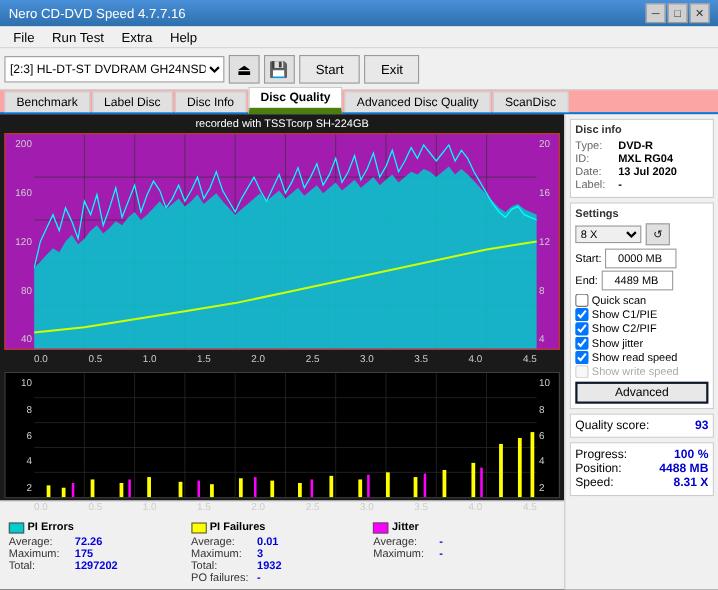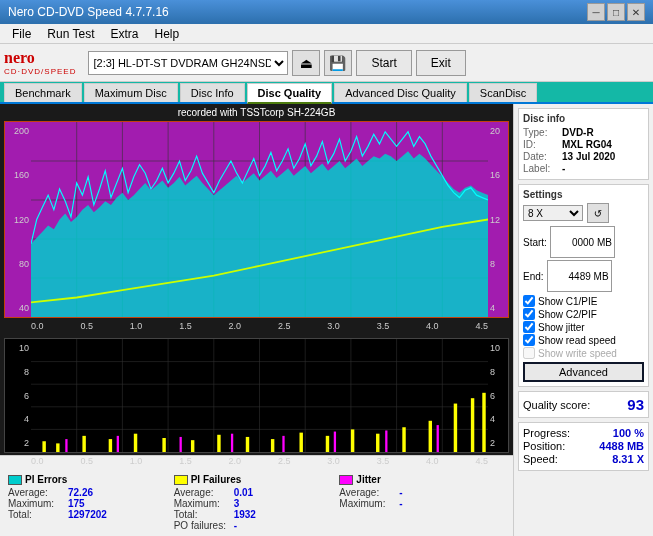--- a/index.html
+++ b/index.html
@@ -18,42 +18,42 @@
     .toolbar { background: #f0f0f0; height: 38px; display: flex; align-items: center; padding: 2px 4px; border-bottom: 1px solid #ccc; gap: 4px; }
     .logo-area { display: flex; flex-direction: column; margin-right: 8px; }
     .logo-nero { font-size: 16px; font-weight: bold; color: #c00; font-family: serif; }
     .logo-sub { font-size: 8px; color: #c00; letter-spacing: 1px; }
     .drive-select { width: 200px; height: 24px; font-size: 11px; border: 1px solid #999; background: white; }
     .toolbar-icon-btn { width: 28px; height: 26px; background: #e0e0e0; border: 1px solid #999; display: flex; align-items: center; justify-content: center; cursor: pointer; font-size: 14px; }
     .start-btn { background: #e8e8e8; border: 1px solid #999; padding: 2px 14px; height: 26px; font-size: 12px; cursor: pointer; }
     .exit-btn { background: #e8e8e8; border: 1px solid #999; padding: 2px 14px; height: 26px; font-size: 12px; cursor: pointer; }
     
     
-    .tabs { background: #14b8a6; height: 22px; display: flex; align-items: flex-end; padding: 0 4px; border-bottom: 2px solid #0078d7; }
+    .tabs { background: #fca5a5; height: 22px; display: flex; align-items: flex-end; padding: 0 4px; border-bottom: 2px solid #0078d7; }
     .tab { padding: 3px 10px; border: 1px solid #ccc; border-bottom: none; background: #e0e0e0; cursor: pointer; font-size: 11px; margin-right: 2px; }
-    .tab.active { background: white; border-bottom: 2px solid #4d7c0f; margin-bottom: -2px; font-weight: bold; }
+    .tab.active { background: white; border-bottom: 6px solid #4d7c0f; margin-bottom: -2px; font-weight: bold; }
     
     
     .main-content { display: flex; height: calc(536px - 24px - 20px - 38px - 22px); }
     
     
     .right-panel { width: 140px; background: #f0f0f0; border-left: 1px solid #ccc; padding: 4px; display: flex; flex-direction: column; gap: 4px; overflow: hidden; }
     .panel-section { border: 1px solid #ccc; padding: 4px; background: white; }
     .panel-title { font-weight: bold; font-size: 10px; margin-bottom: 3px; color: #333; }
     .info-row { display: flex; gap: 4px; font-size: 10px; margin-bottom: 1px; }
     .info-label { color: #666; min-width: 35px; }
     .info-value { color: #000; font-weight: bold; }
     .settings-row { display: flex; align-items: center; gap: 4px; margin-bottom: 3px; }
     .speed-select { width: 60px; height: 16px; font-size: 10px; border: 1px solid #999; }
-    .mb-input { width: 65px; height: 32px; font-size: 10px; border: 1px solid #999; text-align: right; padding-right: 2px; background: white; }
+    .mb-input { width: 65px; height: 18px; font-size: 10px; border: 1px solid #999; text-align: right; padding-right: 12px; background: white; }
     .checkbox-row { display: flex; align-items: center; gap: 3px; font-size: 10px; margin-bottom: 1px; }
     .checkbox-row input { width: 12px; height: 12px; }
     .advanced-btn { background: #e8e8e8; border: 2px solid #0f172a; padding: 2px 8px; font-size: 11px; cursor: pointer; width: 100%; margin-top: 2px; }
     .quality-row { display: flex; justify-content: space-between; align-items: center; font-size: 11px; }
-    .quality-score { color: #0000cc; font-weight: bold; font-size: 15px; }
+    .quality-score { color: #0000cc; font-weight: bold; font-size: 11px; }
     .progress-row { display: flex; justify-content: space-between; margin-bottom: 1px; }
     .progress-val { color: #0000cc; font-weight: bold; }
     
     
     svg { position: absolute; top: 0; left: 0; width: 100%; height: 100%; }
     
     .legend-bottom { background: #f0f0f0; display: flex; padding: 3px 8px; gap: 0; border-top: 1px solid #ccc; }
     .leg-col { flex: 1; }
     .leg-header { display: flex; align-items: center; gap: 3px; font-size: 10px; font-weight: bold; margin-bottom: 2px; }
     .leg-swatch { width: 14px; height: 10px; display: inline-block; border: 1px solid #555; }
@@ -74,36 +74,32 @@
 </div>
 
 <div class="menu-bar">
   <span class="menu-item">File</span>
   <span class="menu-item">Run Test</span>
   <span class="menu-item">Extra</span>
   <span class="menu-item">Help</span>
 </div>
 
 <div class="toolbar">
-  <div class="logo-area">
-    <div class="logo-nero">nero</div>
-    <div class="logo-sub">CD·DVD/SPEED</div>
-  </div>
   <select class="drive-select">
     <option>[2:3] HL-DT-ST DVDRAM GH24NSD0 LH00</option>
   </select>
   <div class="toolbar-icon-btn">⏏</div>
   <div class="toolbar-icon-btn">💾</div>
   <button class="start-btn">Start</button>
   <button class="exit-btn">Exit</button>
 </div>
 
 <div class="tabs">
   <div class="tab">Benchmark</div>
-  <div class="tab">Maximum Disc</div>
+  <div class="tab">Label Disc</div>
   <div class="tab">Disc Info</div>
   <div class="tab active">Disc Quality</div>
   <div class="tab">Advanced Disc Quality</div>
   <div class="tab">ScanDisc</div>
 </div>
 
 <div class="main-content">
 
   <div style="flex:1; display:flex; flex-direction:column; background:#1a1a1a; overflow:hidden;justify-content:center;">
 
@@ -335,20 +331,24 @@
       </div>
       <div style="display:flex;align-items:center;gap:3px;margin-bottom:2px;font-size:10px;">
         <span>Start:</span>
         <input type="text" class="mb-input" value="0000 MB" style="">
       </div>
       <div style="display:flex;align-items:center;gap:3px;margin-bottom:3px;font-size:10px;">
         <span>End:</span>
         <input type="text" class="mb-input" value="4489 MB" style="">
       </div>
       <div class="checkbox-row">
+        <input type="checkbox" style="">
+        <span>Quick scan</span>
+      </div>
+      <div class="checkbox-row">
         <input type="checkbox" checked="" style="">
         <span>Show C1/PIE</span>
       </div>
       <div class="checkbox-row">
         <input type="checkbox" checked="" style="">
         <span>Show C2/PIF</span>
       </div>
       <div class="checkbox-row">
         <input type="checkbox" checked="" style="">
         <span>Show jitter</span>

